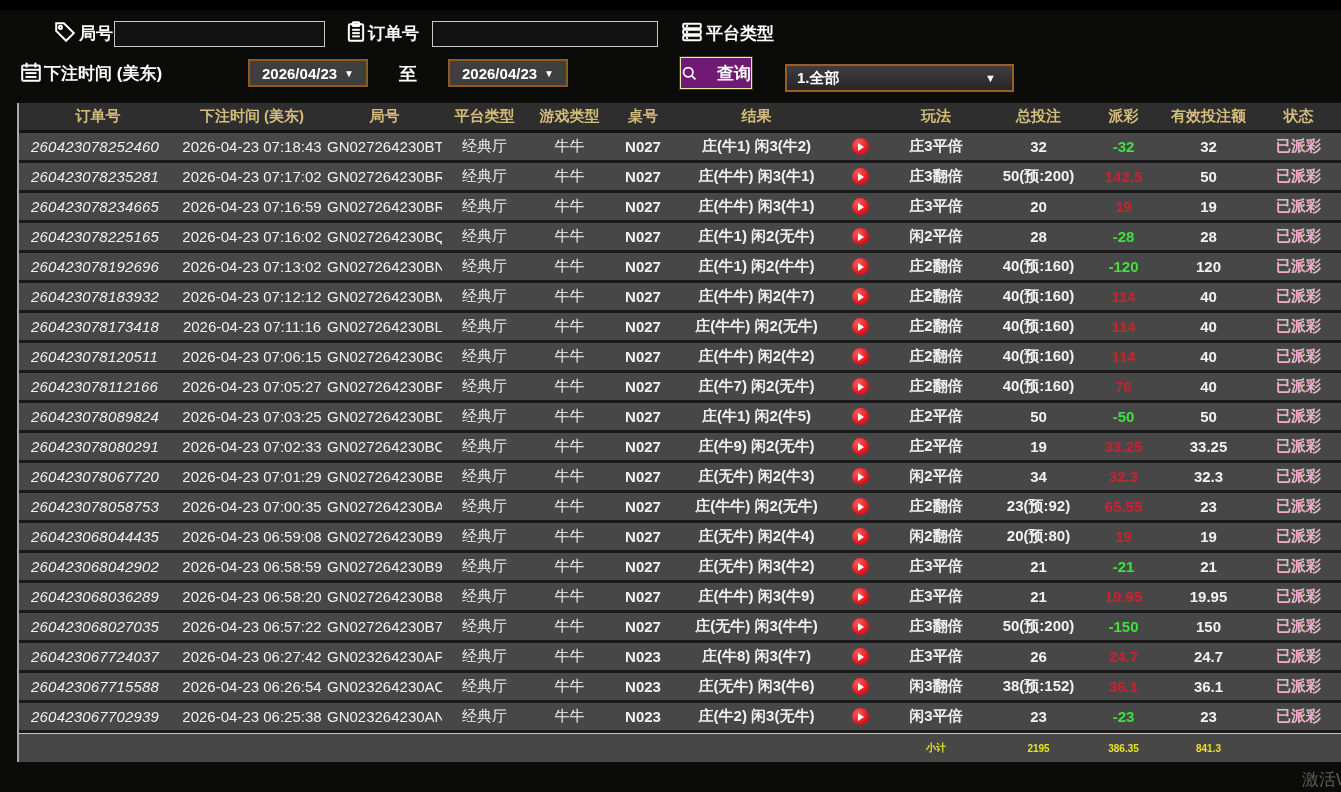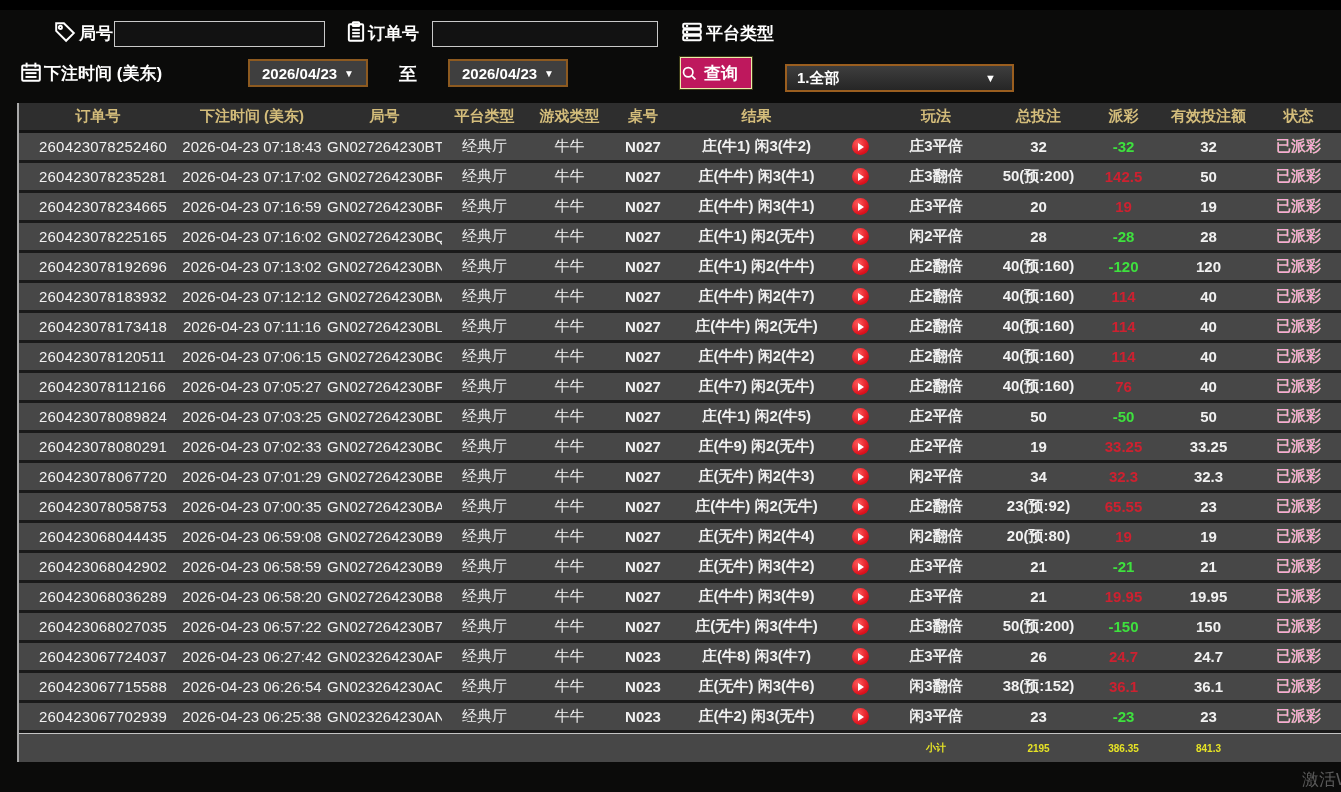--- a/index.html
+++ b/index.html
@@ -12,31 +12,31 @@
   .filterbar { position:absolute; top:0; left:0; width:100%; height:103px; }
   .flabel { position:absolute; color:#fff; font-weight:700; font-size:17px; line-height:26px; white-space:nowrap; }
   .ficon { position:absolute; width:22px; height:22px; }
   .ficon svg { width:100%; height:100%; stroke:#fff; fill:none; stroke-width:1.8; }
   .txtinput { position:absolute; height:26px; background:#121212; border:1px solid #c9c9c9; color:#fff; font-size:14px; padding:0 6px; outline:none; }
   .dropdown { position:absolute; height:28px; background:linear-gradient(#3e3e3e,#262626); border:2px solid #9a5e1f; color:#fff; font-size:15px; font-weight:700; display:flex; align-items:center; padding:0 10px; cursor:pointer;margin-top:44px; }
   .dropdown .caret { margin-left:auto; font-size:11px; padding-right:6px; }
   .datebtn { position:absolute; height:28px; width:120px; background:#3f3f3f; border:2px solid #8d5a20; color:#fff; font-weight:700; font-size:15px; display:flex; align-items:center; justify-content:center; gap:7px; cursor:pointer; }
   .datebtn .caret { font-size:10px; }
   .tolabel { position:absolute; color:#fff; font-weight:700; font-size:18px; }
-  .searchbtn { position:absolute; left:680px; top:57px; width:72px; height:32px; background:#be185d; border:1px solid #e9edaa; outline:1px solid #3a3a16; color:#fff; font-weight:700; font-size:17px; display:flex; align-items:center; justify-content:flex-start; gap:6px; cursor:pointer; }
+  .searchbtn { position:absolute; left:680px; top:57px; width:72px; height:32px; background:#701a75; border:1px solid #e9edaa; outline:1px solid #3a3a16; color:#fff; font-weight:700; font-size:17px; display:flex; align-items:center; justify-content:flex-start; gap:19px; cursor:pointer; }
   .searchbtn svg { width:17px; height:17px; stroke:#fff; fill:none; stroke-width:2; }
 
   
   .btable { position:absolute; top:103px; left:17px; width:1324px; border-left:2px solid #a9a9a9; }
   .grid-row { display:grid; grid-template-columns:158px 150px 115px 85px 85px 62px 165px 42px 110px 95px 75px 95px 85px; align-items:center; }
   .hdr { height:30px; background:#2e2e2e; border-bottom:3px solid #141414; }
   .hdr .cell { color:#d4bd7b; font-weight:700; font-size:15px; }
   .data-row { height:30px; background:#474747; border-bottom:3px solid #1a1a1a; background-clip:padding-box; }
   .cell { text-align:center; color:#f1f1f1; font-size:15px; overflow:hidden; white-space:nowrap; }
-  .cell.order { text-align:left; padding-left:20px; letter-spacing:.2px; }
+  .cell.order { text-align:left; padding-left:12px; letter-spacing:.2px;font-style:italic; }
   .cell.bold { font-weight:700; }
   .cell.pos { color:#cd2130; }
   .cell.neg { color:#3ee13e; }
   .cell.status { color:#f9a8d4; text-shadow:0 0 1px #1d8f1d; }
   .play-btn { width:17px; height:17px; margin:0 auto; border-radius:50%; background:radial-gradient(circle at 35% 30%, #ff5a5a, #dc0f1b 70%); display:flex; align-items:center; justify-content:center; cursor:pointer; }
   .play-tri { width:0; height:0; border-left:6px solid #fff; border-top:4px solid transparent; border-bottom:4px solid transparent; margin-left:2px; }
   .foot { height:29px; background:#474747; border-top:1px solid #c4c4c4; }
   .foot .cell { color:#e6e326; font-weight:700; font-size:10px; }
   .watermark { position:absolute; left:1302px; top:768px; color:#9a9a9a; opacity:.55; font-size:17px; white-space:nowrap; }
 </style>

